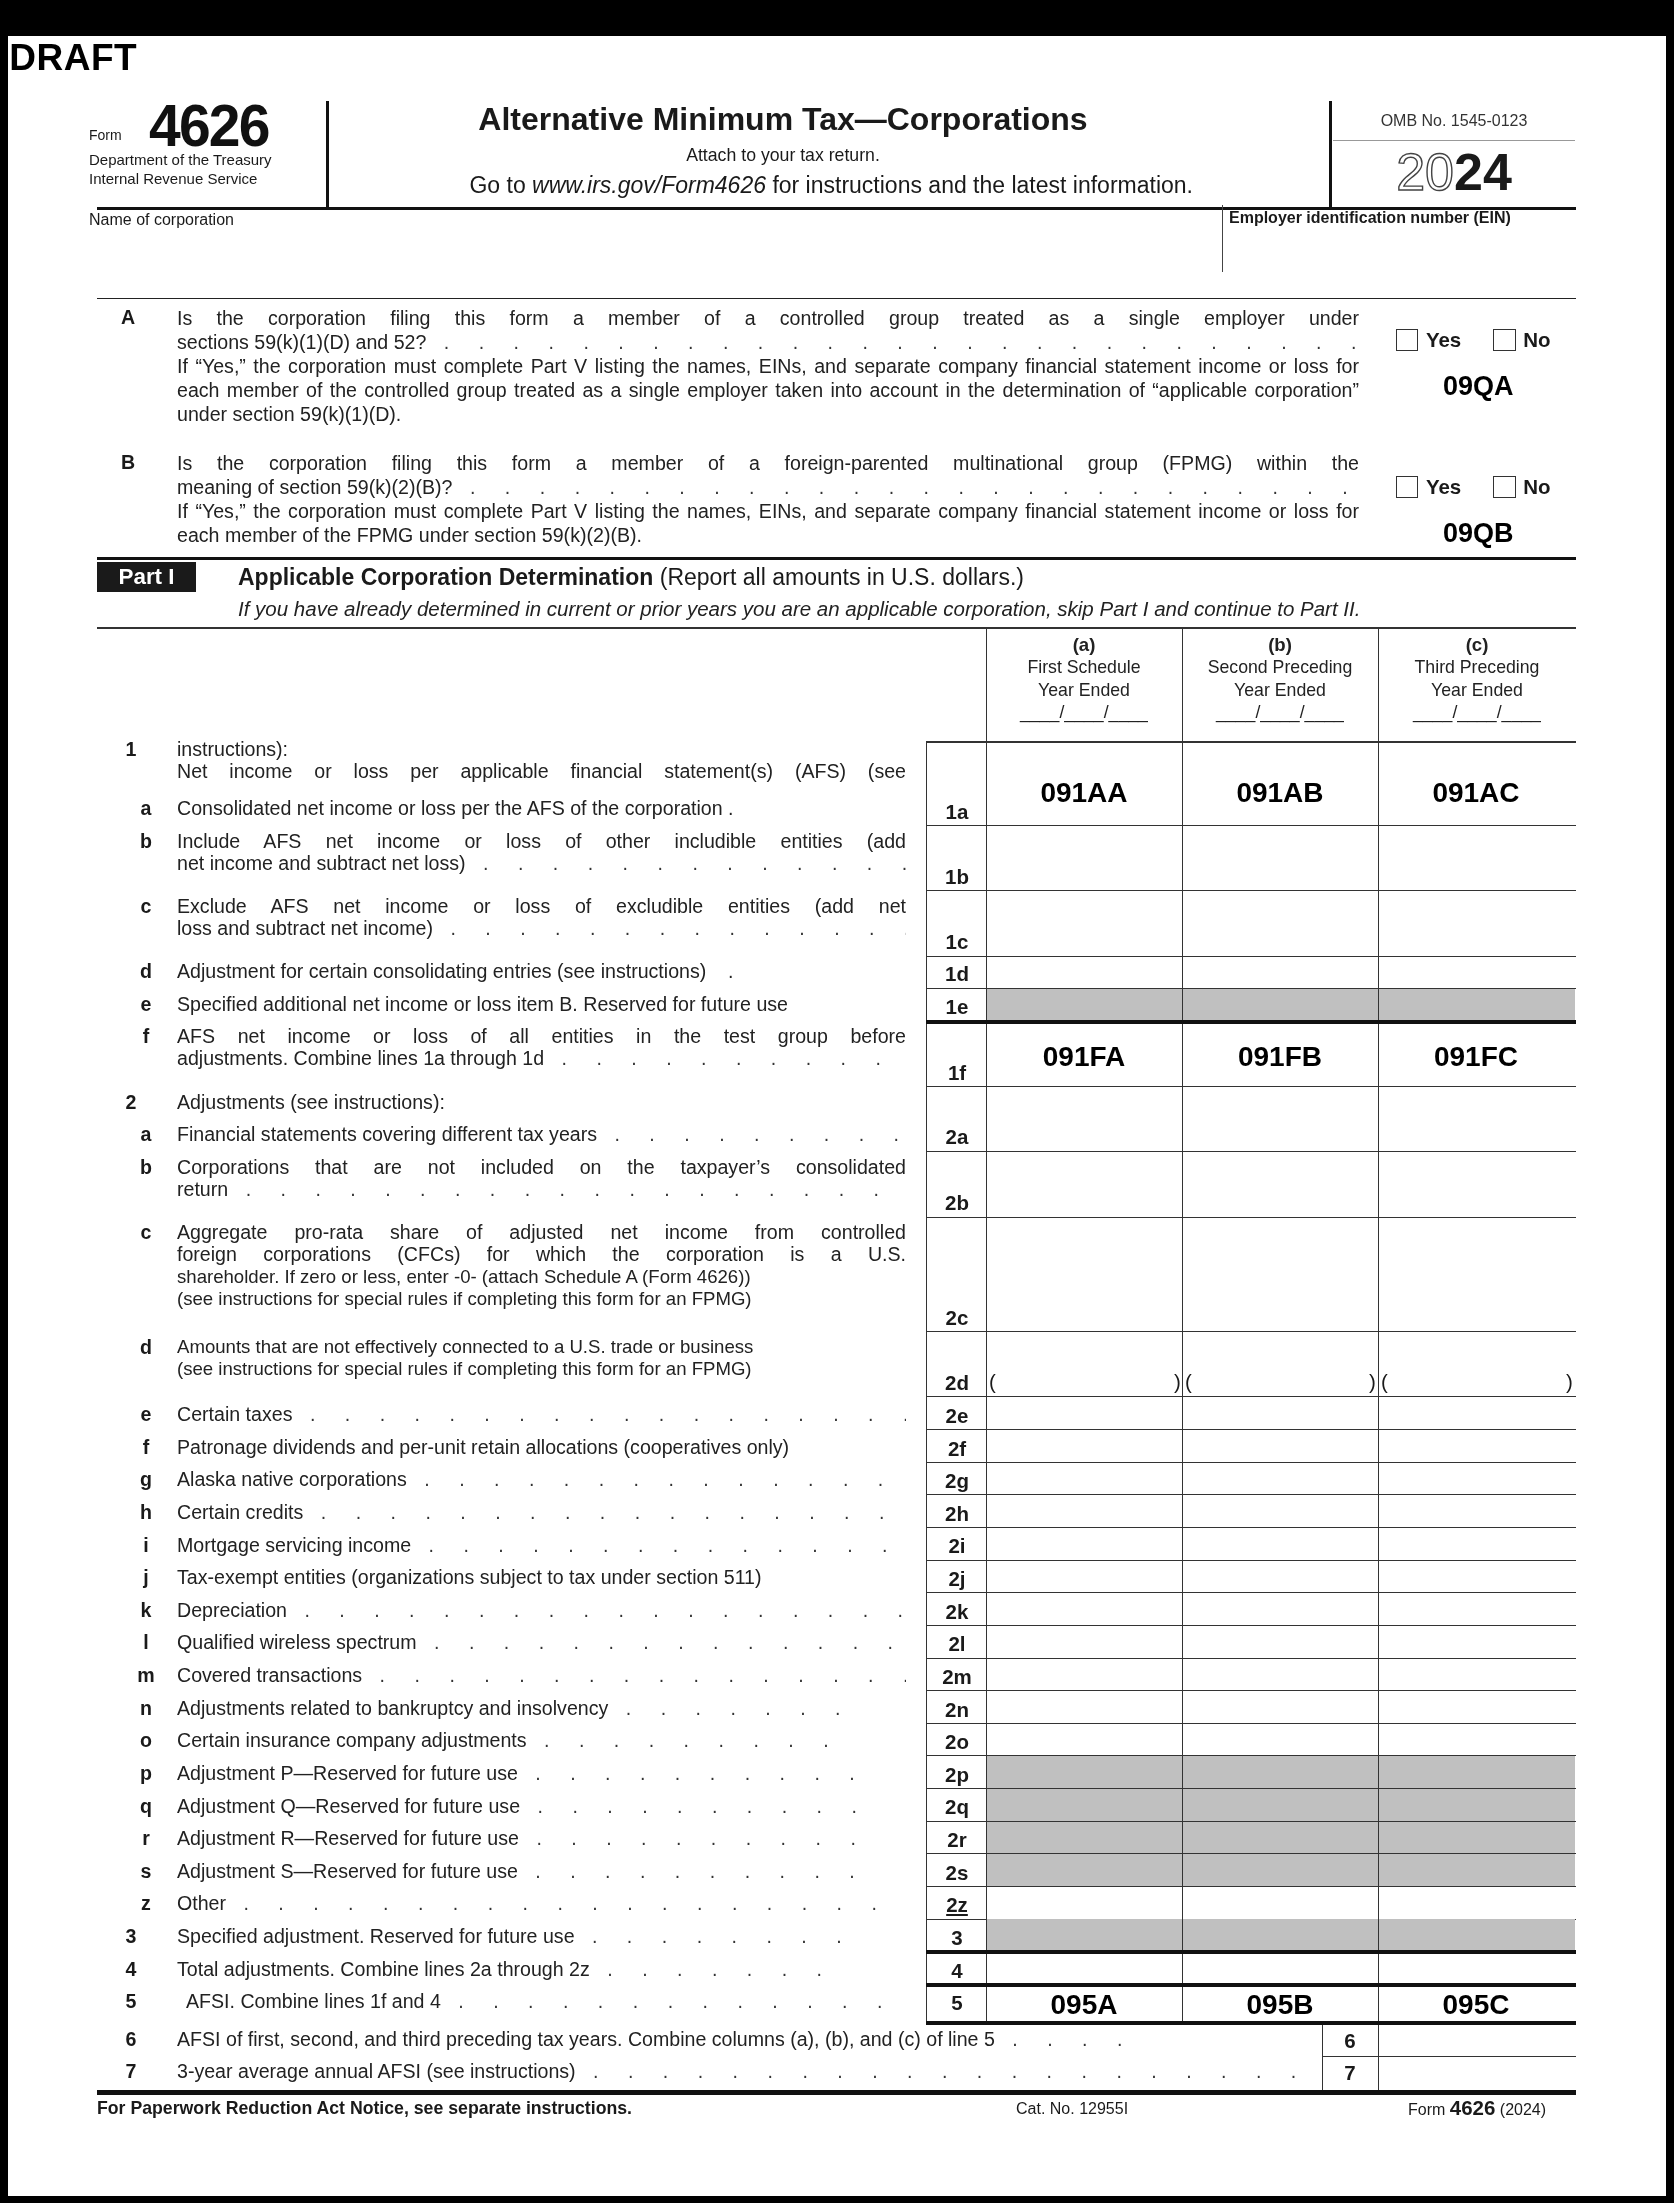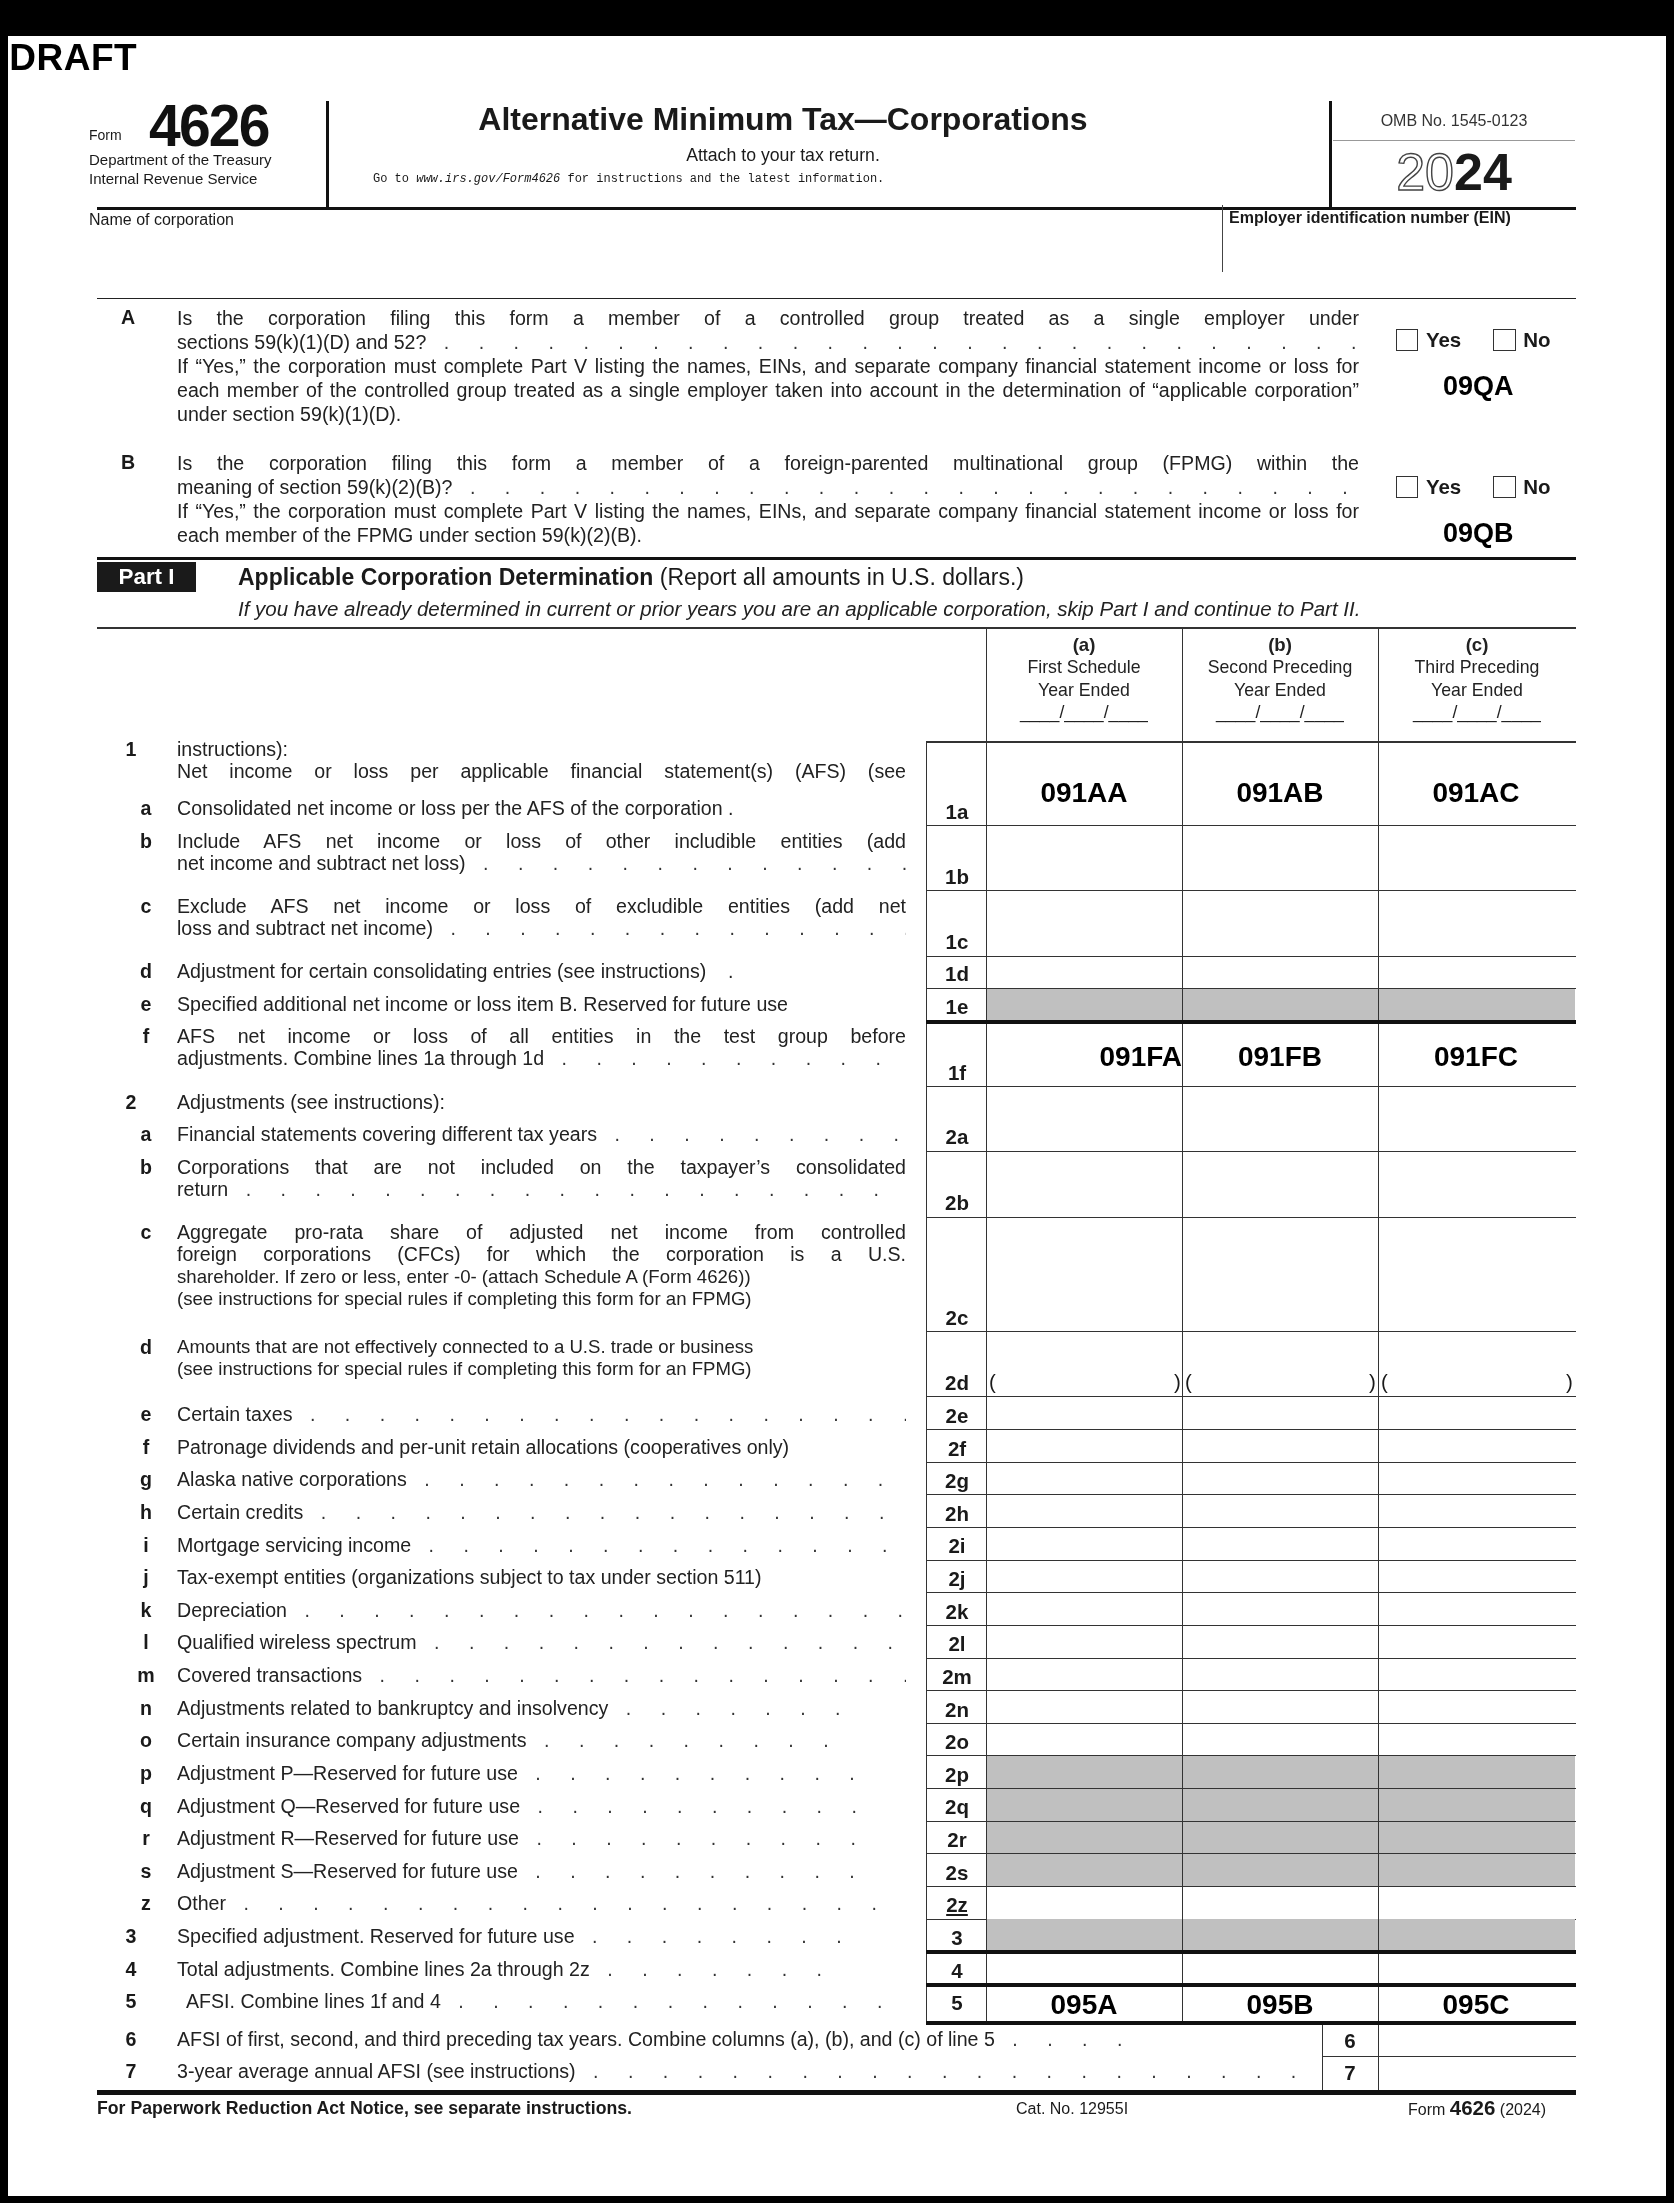--- a/index.html
+++ b/index.html
@@ -7,21 +7,21 @@
   body { font-family: "Liberation Sans", sans-serif; color: #1a1a1a; position: relative; }
   .page { position: absolute; left: 0; top: 28px; width: 1674px; height: 2176px; background: #fff; border: 8.4px solid #000; }
   .abs { position: absolute; }
   .draft { left: 9.3px; top: 7.5px; font-size: 37px; font-weight: bold; color: #000; letter-spacing: 0.5px; }
   .form-word { left: 89px; top: 127px; font-size: 14px; }
   .form-num { left: 149px; top: 91px; font-size: 60px; font-weight: bold; letter-spacing: -1.9px; color: #111; transform: scaleX(0.95); transform-origin: left; }
   .dept { left: 89px; top: 151px; font-size: 15px; line-height: 18.6px; }
   .vline-hdr-left { left: 326px; top: 101px; width: 2.8px; height: 108px; background: #111; }
   .title { left: 373px; top: 101px; width: 820px; text-align: center; font-size: 32px; font-weight: bold; }
   .attach { left: 373px; top: 145px; width: 820px; text-align: center; font-size: 17.7px; }
-  .goto { left: 373px; top: 172px; width: 820px; text-align: left; font-size: 12px; font-family: Liberation Mono, monospace; }
+  .goto { left: 373px; top: 172px; width: 820px; text-align: right; font-size: 23px; }
   .goto i { font-style: italic; }
   .vline-hdr-right { left: 1329px; top: 101px; width: 2.8px; height: 108px; background: #111; }
   .omb { left: 1342px; top: 112px; width: 224px; text-align: center; font-size: 16px; color: #333; }
   .omb-line { left: 1333px; top: 140px; width: 242px; height: 0.9px; background: #999; }
   .year { left: 1342px; top: 142px; width: 224px; text-align: center; font-size: 52px; font-weight: bold; }
   .year .outline { color: #fff; -webkit-text-stroke: 1.4px #444; font-weight: normal; }
   .hline { height: 2.8px; background: #111; }
   .thin { height: 0.9px; background: #333; }
   .name-label { left: 89px; top: 211px; font-size: 16px; }
   .ein-vline { left: 1222px; top: 205px; width: 0.9px; height: 67px; background: #444; }
@@ -227,21 +227,21 @@
 <div class="lletter" style="left:132px; top:993px;">e</div>
 <div class="ltext" style="left:177px; top:993px; width:736px; white-space:nowrap;">Specified additional net income or loss item B. Reserved for future use</div>
 <div class="lnum" style="left:926px; top:995px;">1e</div>
 
 <div class="lletter" style="left:132px; top:1025px;">f</div>
 <div class="ltext" style="left:177px; top:1025px; width:729px;">
     <div style="text-align:justify;text-align-last:justify;">AFS net income or loss of all entities in the test group before</div>
     <div style="white-space:nowrap;overflow:hidden;"><span>adjustments. Combine lines 1a through 1d</span><span class="dots"> . . . . . . . . . . . . .</span></div>
   </div>
 <div class="lnum" style="left:926px; top:1061px;">1f</div>
-<div class="cell-code" style="left:986px; top:1041px;text-align:right;">091FA</div>
+<div class="cell-code" style="left:986px; top:1041px;">091FA</div>
 <div class="cell-code" style="left:1182px; top:1041px;">091FB</div>
 <div class="cell-code" style="left:1378px; top:1041px;">091FC</div>
 
 <div class="lletter" style="left:117px; top:1091px;">2</div>
 <div class="ltext" style="left:177px; top:1091px;">Adjustments (see instructions):</div>
 
 <div class="lletter" style="left:132px; top:1123px;">a</div>
 <div class="ltext" style="left:177px; top:1123px; width:729px; white-space:nowrap; overflow:hidden;"><span>Financial statements covering different tax years</span><span class="dots"> . . . . . . . . .</span></div>
 <div class="lnum" style="left:926px; top:1125px;">2a</div>
 

